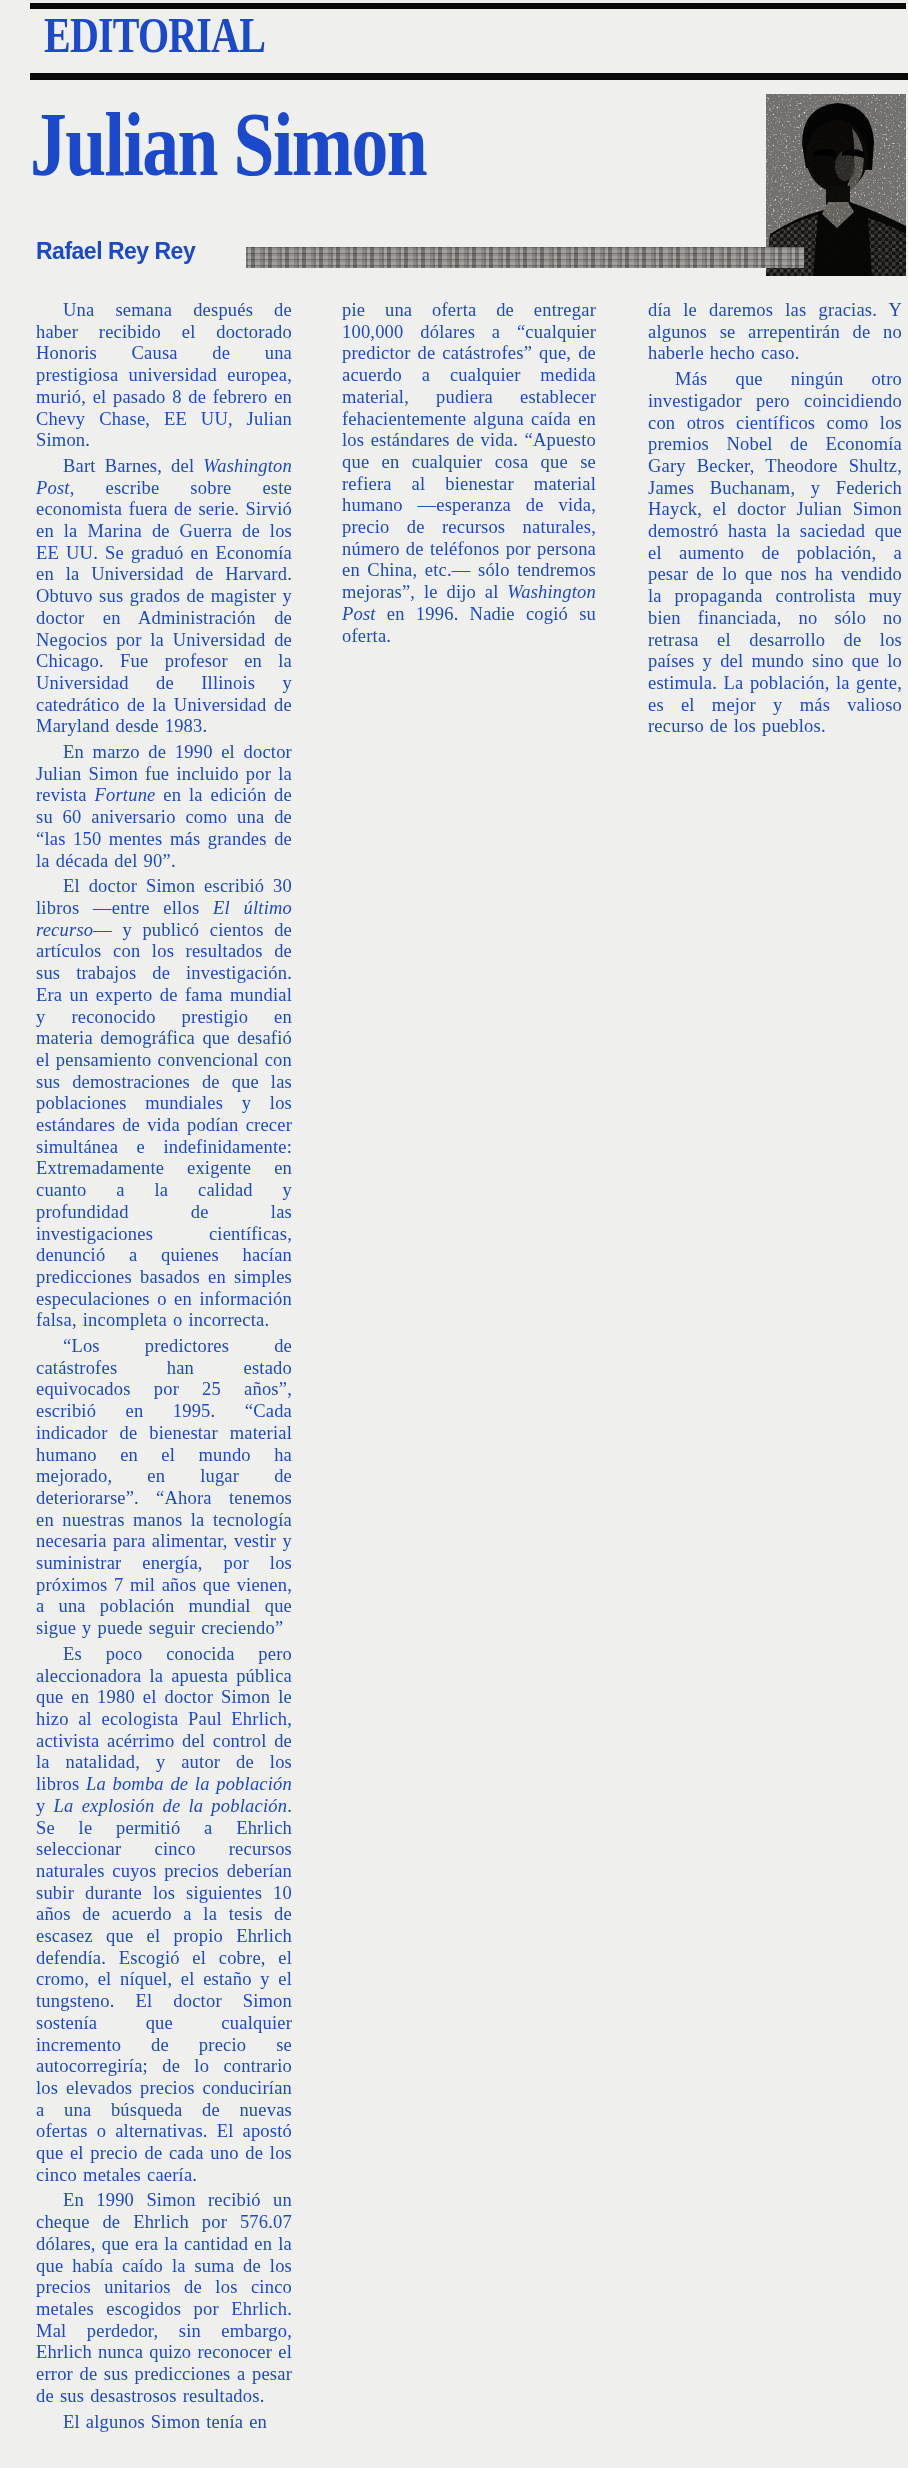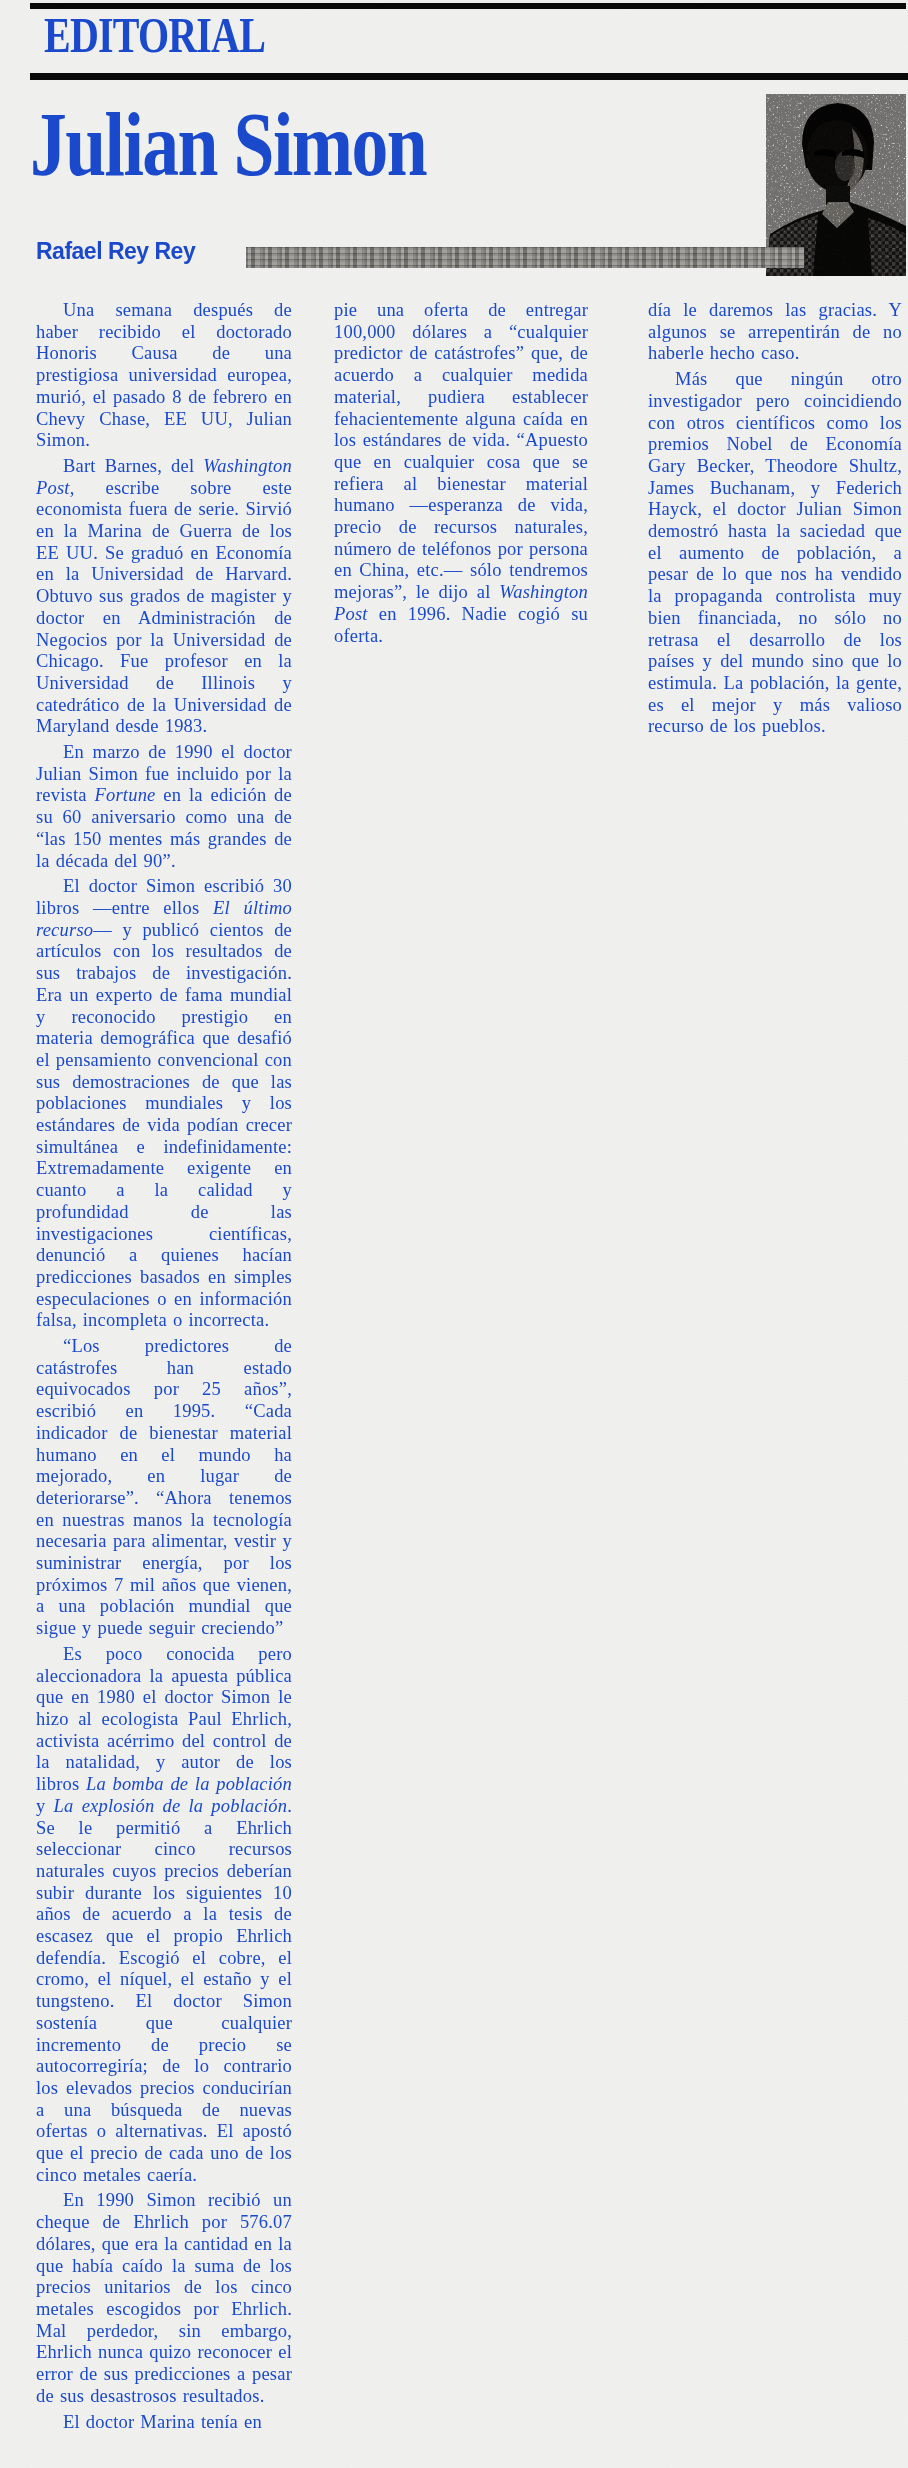--- a/index.html
+++ b/index.html
@@ -44,21 +44,21 @@
   .photo svg { display:block; }
   
   .col {
     position:absolute; top:296px;
     font-size:18.5px; line-height:21.7px; text-align:justify;
     letter-spacing:.2px; word-spacing:1.2px;
   }
   .col p { margin:4px; }
   .col p.indent { text-indent:27px; }
   .col1 { left:32px;  width:264px; }
-  .col2 { left:330px; width:262px; }
+  .col2 { left:338px; width:262px; }
   .col3 { left:644px; width:262px; }
   
   .grain { position:absolute; left:0; top:0; width:908px; height:2468px; opacity:.05; pointer-events:none; }
 </style>
 </head>
 <body>
 
 <div class="page">
 
   <div class="rule-top"></div>
@@ -102,21 +102,21 @@
   <span class="byline-bar"></span>
 
   <div class="col col1">
       <p class="indent"><span>Una semana después de haber recibido el doctorado Honoris Causa de una prestigiosa universidad europea, murió, el pasado 8 de febrero en Chevy Chase, EE UU, Julian Simon.</span></p>
       <p class="indent"><span>Bart Barnes, del </span><i>Washington Post</i><span>, escribe sobre este economista fuera de serie. Sirvió en la Marina de Guerra de los EE UU. Se graduó en Economía en la Universidad de Harvard. Obtuvo sus grados de magister y doctor en Administración de Negocios por la Universidad de Chicago. Fue profesor en la Universidad de Illinois y catedrático de la Universidad de Maryland desde 1983.</span></p>
       <p class="indent"><span>En marzo de 1990 el doctor Julian Simon fue incluido por la revista </span><i>Fortune</i><span> en la edición de su 60 aniversario como una de “las 150 mentes más grandes de la década del 90”.</span></p>
       <p class="indent"><span>El doctor Simon escribió 30 libros —entre ellos </span><i>El último recurso</i><span>— y publicó cientos de artículos con los resultados de sus trabajos de investigación. Era un experto de fama mundial y reconocido prestigio en materia demográfica que desafió el pensamiento convencional con sus demostraciones de que las poblaciones mundiales y los estándares de vida podían crecer simultánea e indefinidamente: Extremadamente exigente en cuanto a la calidad y profundidad de las investigaciones científicas, denunció a quienes hacían predicciones basados en simples especulaciones o en información falsa, incompleta o incorrecta.</span></p>
       <p class="indent"><span>“Los predictores de catástrofes han estado equivocados por 25 años”, escribió en 1995. “Cada indicador de bienestar material humano en el mundo ha mejorado, en lugar de deteriorarse”. “Ahora tenemos en nuestras manos la tecnología necesaria para alimentar, vestir y suministrar energía, por los próximos 7 mil años que vienen, a una población mundial que sigue y puede seguir creciendo”</span></p>
       <p class="indent"><span>Es poco conocida pero aleccionadora la apuesta pública que en 1980 el doctor Simon le hizo al ecologista Paul Ehrlich, activista acérrimo del control de la natalidad, y autor de los libros </span><i>La bomba de la población</i><span> y </span><i>La explosión de la población</i><span>. Se le permitió a Ehrlich seleccionar cinco recursos naturales cuyos precios deberían subir durante los siguientes 10 años de acuerdo a la tesis de escasez que el propio Ehrlich defendía. Escogió el cobre, el cromo, el níquel, el estaño y el tungsteno. El doctor Simon sostenía que cualquier incremento de precio se autocorregiría; de lo contrario los elevados precios conducirían a una búsqueda de nuevas ofertas o alternativas. El apostó que el precio de cada uno de los cinco metales caería.</span></p>
       <p class="indent"><span>En 1990 Simon recibió un cheque de Ehrlich por 576.07 dólares, que era la cantidad en la que había caído la suma de los precios unitarios de los cinco metales escogidos por Ehrlich. Mal perdedor, sin embargo, Ehrlich nunca quizo reconocer el error de sus predicciones a pesar de sus desastrosos resultados.</span></p>
-      <p class="indent"><span>El doctor Marina tenía en</span></p>
+      <p class="indent"><span>El algunos Simon tenía en</span></p>
     </div>
   <div class="col col2">
       <p><span>pie una oferta de entregar 100,000 dólares a “cualquier predictor de catástrofes” que, de acuerdo a cualquier medida material, pudiera establecer fehacientemente alguna caída en los estándares de vida. “Apuesto que en cualquier cosa que se refiera al bienestar material humano —esperanza de vida, precio de recursos naturales, número de teléfonos por persona en China, etc.— sólo tendremos mejoras”, le dijo al </span><i>Washington Post</i><span> en 1996. Nadie cogió su oferta.</span></p>
     </div>
   <div class="col col3">
       <p><span>día le daremos las gracias. Y algunos se arrepentirán de no haberle hecho caso.</span></p>
       <p class="indent"><span>Más que ningún otro investigador pero coincidiendo con otros científicos como los premios Nobel de Economía Gary Becker, Theodore Shultz, James Buchanam, y Federich Hayck, el doctor Julian Simon demostró hasta la saciedad que el aumento de población, a pesar de lo que nos ha vendido la propaganda controlista muy bien financiada, no sólo no retrasa el desarrollo de los países y del mundo sino que lo estimula. La población, la gente, es el mejor y más valioso recurso de los pueblos.</span></p>
     </div>
 
   <svg class="grain" width="908" height="2468" aria-hidden="true">

